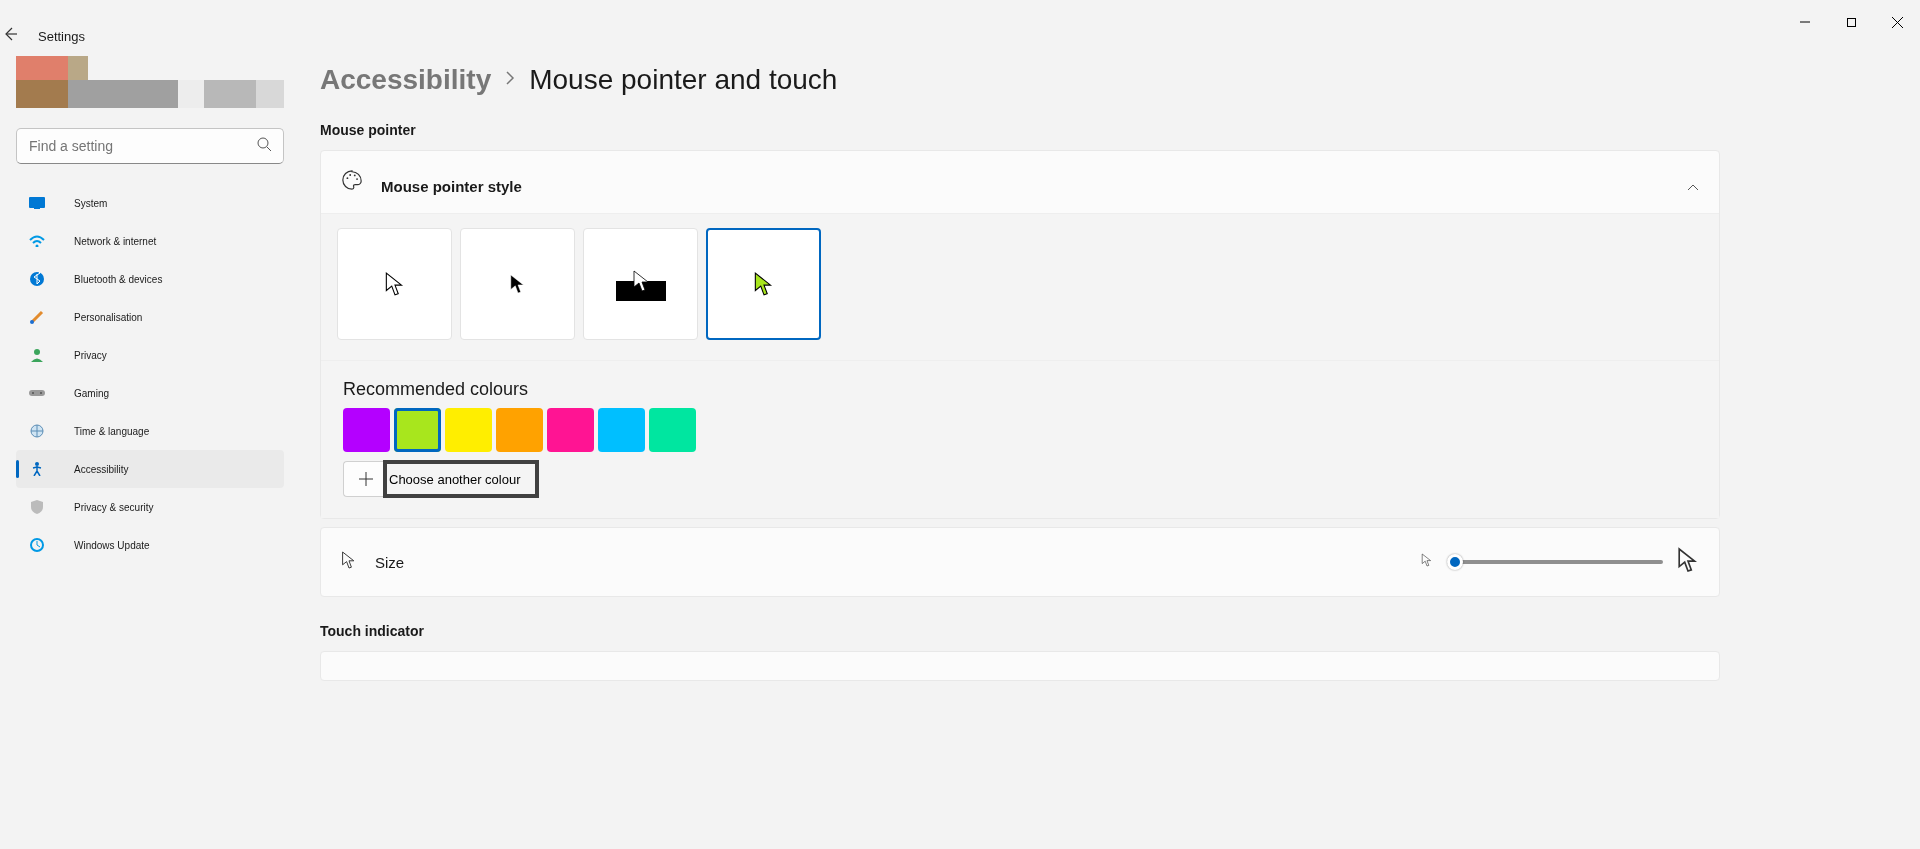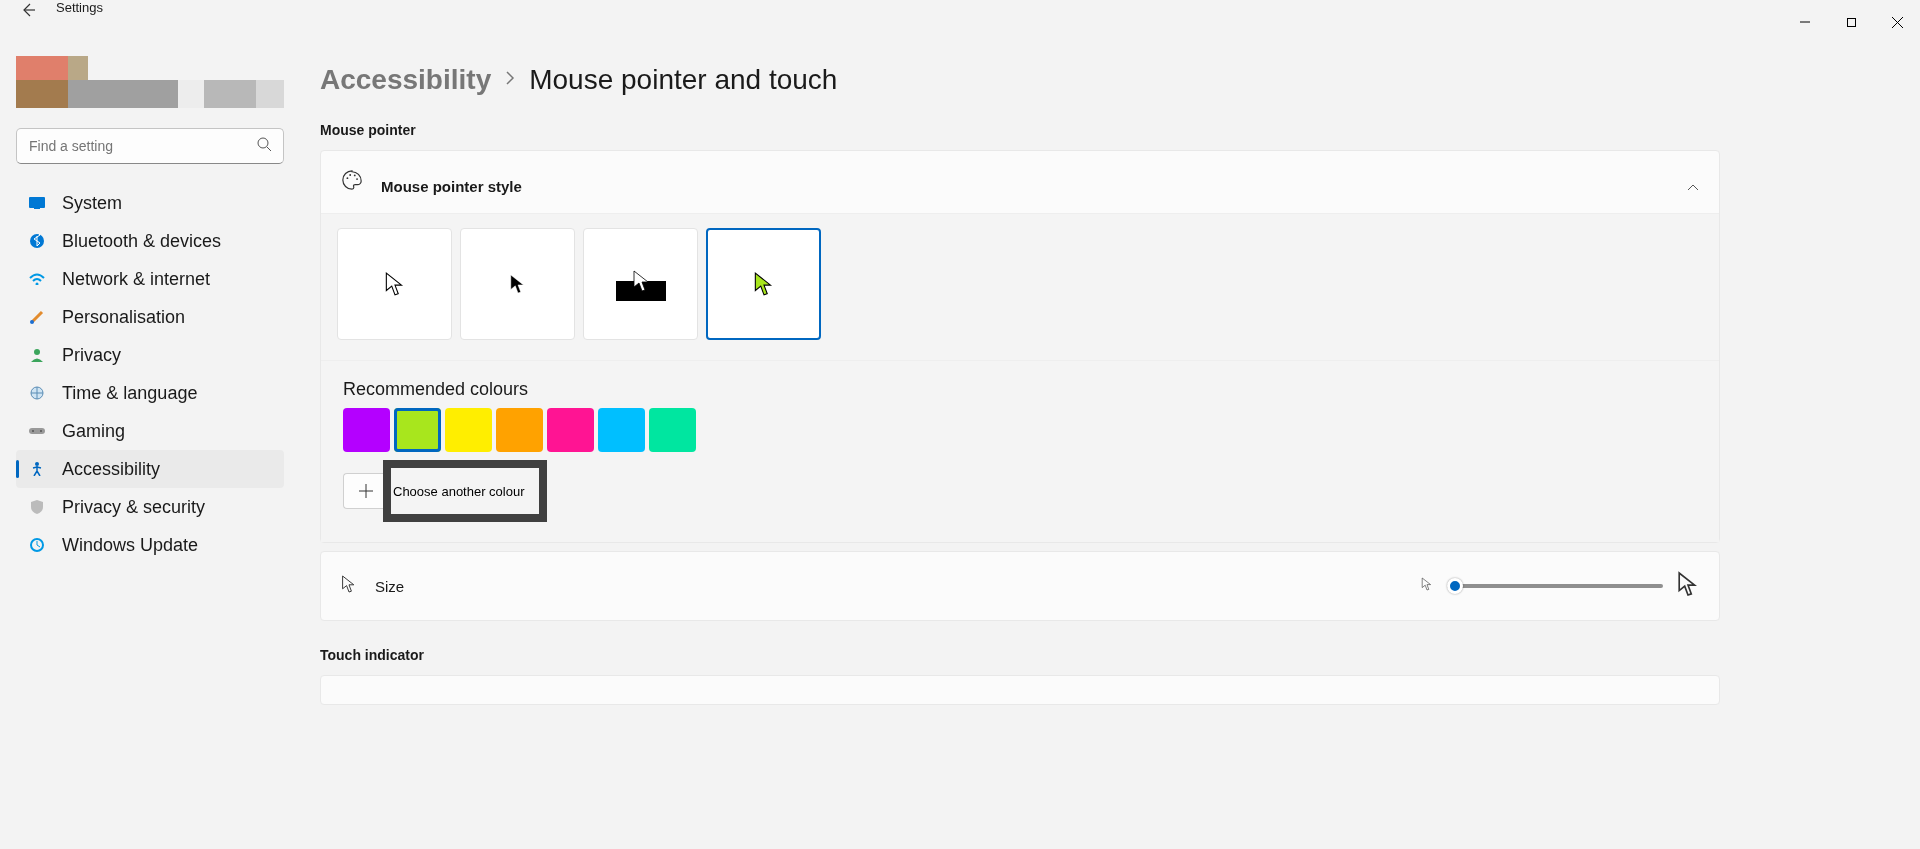--- a/index.html
+++ b/index.html
@@ -1,40 +1,40 @@
 <!DOCTYPE html>
 <html><head>
 <meta charset="utf-8">
 <style>
   * { box-sizing: border-box; margin: 0; padding: 0; font-family: "Segoe UI", sans-serif; }
   body { background: #f3f3f3; color: #1a1a1a; width: 1920px; height: 849px; overflow: hidden; }
 
   
-  .titlebar { display: flex; align-items: flex-start; height: 44px; padding-left: 18px; }
+  .titlebar { display: flex; align-items: flex-end; height: 44px; padding-left: 0; }
   .titlebar .back { width: 20px; height: 20px; display:flex; align-items:center; justify-content:center; cursor:pointer; }
   .titlebar .title { margin-left: 18px; font-size: 13px; font-weight: 400; }
   .wincontrols { margin-left:auto; display:flex; }
   .winbtn { width:46px; height:44px; display:flex; align-items:center; justify-content:center; cursor:pointer; }
 
   .layout { display:flex; height: calc(849px - 44px); }
 
   
   .sidebar { width: 300px; padding: 12px 16px 0 16px; }
   .profile-block { width: 268px; height: 52px; margin-bottom: 20px; display:flex; }
   .pb1{width:52px;height:24px;background:#e07f6b;} .pb2{width:20px;height:24px;background:#b9a887;}
   .pb-row2{display:flex;}
   .pbr2a{width:52px;height:28px;background:#a37b4e;} .pbr2b{width:110px;height:28px;background:#a0a0a0;}
   .pbr2c{width:26px;height:28px;background:#ededed;} .pbr2d{width:52px;height:28px;background:#b8b8b8;}
   .pbr2e{width:28px;height:28px;background:#d8d8d8;}
   .searchwrap { position:relative; margin-bottom:20px; }
   .searchwrap input { width:100%; height:36px; border:1px solid #c4c4c4; border-bottom:1px solid #888; border-radius:5px; padding:0 40px 0 12px; font-size:14px; background:#fdfdfd; }
   .searchwrap .sicon { position:absolute; right:12px; top:8px; }
 
   .navlist { list-style:none; }
-  .navitem { display:flex; align-items:center; height:38px; padding:0 12px; border-radius:4px; cursor:pointer; font-size:18px; position:relative; }
+  .navitem { display:flex; align-items:center; height:38px; padding:0 12px; border-radius:4px; cursor:pointer; font-size:10px; position:relative;gap:12px; }
   .navitem.active { background:#eaeaea; }
   .navitem.active::before { content:""; position:absolute; left:0; top:10px; bottom:10px; width:3px; background:#0067c0; border-radius:2px; }
   .navicon { width:18px; height:18px; margin-right:16px; display:flex; align-items:center; justify-content:center; }
 
   
   .main { flex:1; padding: 20px 200px 0 20px; overflow-y:auto; }
   .breadcrumb { display:flex; align-items:center; gap:14px; margin-bottom:26px; }
   .crumbparent { font-size:28px; font-weight:600; color:#777; }
   .crumbsep { color:#777; }
   .crumbcurrent { font-size:28px; font-weight:400; }
@@ -50,21 +50,21 @@
   .stylegrid { display:flex; gap:8px; padding:0 16px 20px 16px; background:#f4f4f4; border-top:1px solid #eee; padding-top:14px;}
   .stylecard { width:115px; height:112px; background:#fff; border:1px solid #e3e3e3; border-radius:4px; display:flex; align-items:center; justify-content:center; cursor:pointer; }
   .stylecard.selected { border:2px solid #0067c0; }
 
   .colorsection { background:#f4f4f4; border-top:1px solid #eee; padding:18px 22px 20px 22px; }
   .colorsection .label { font-size:18px; margin-bottom:8px; }
   .colorrow { display:flex; gap:4px; margin-bottom:8px; }
   .swatch { width:47px; height:44px; border-radius:4px; cursor:pointer; }
   .swatch.selected { outline:3px solid #0067c0; outline-offset:-3px; }
   .choosebtn { display:inline-flex; align-items:center; height:36px; padding:0 14px; background:#fdfdfd; border:1px solid #d0d0d0; border-radius:4px; cursor:pointer; font-size:13px; gap:10px;}
-  .highlight-box { border:8px solid #404040; padding:14px 2px; display:inline-block; margin-left:-4px;}
+  .highlight-box { border:4px solid #404040; padding:6px 2px; display:inline-block; margin-left:-4px;}
   .highlight-box .choosebtn { border:none; background:transparent; padding:0 12px 0 0; height:auto;}
   .choose-wrap{display:flex; align-items:center;}
   .choose-wrap .plusbtn{width:44px;height:36px;background:#fdfdfd;border:1px solid #d0d0d0;border-radius:4px 0 0 4px;display:flex;align-items:center;justify-content:center;border-right:none;}
 
   .sizecard { background:#fbfbfb; border:1px solid #e8e8e8; border-radius:4px; padding:18px 20px; display:flex; align-items:center; margin-top:8px; margin-bottom:26px;}
   .sizecard .sicon2 { margin-right:18px; }
   .sizecard .stitle { font-size:15px; }
   .sizecard .sliderwrap { margin-left:auto; display:flex; align-items:center; gap:14px; }
   .sizecard .sliderwrap .track { width:216px; height:4px; background:#8f8f8f; border-radius:2px; position:relative; }
   .sizecard .sliderwrap .thumb { position:absolute; left:0; top:-6px; width:16px; height:16px; background:#0067c0; border:3px solid #fff; border-radius:50%; box-shadow:0 0 2px rgba(0,0,0,.4);}
@@ -129,73 +129,73 @@
           <span class="navicon">
             <svg width="16" height="12">
               <rect width="16" height="11" rx="1" fill="#0078d4"></rect>
               <rect x="5" y="11" width="6" height="1" fill="#0078d4"></rect>
             </svg>
           </span>
           <span>System</span>
         </li>
       <li class="navitem">
           <span class="navicon">
-            <svg width="14" height="14">
-              <circle cx="7" cy="7" r="7" fill="#0078d4"></circle>
-              <path d="M7 2v10l3-3-6-4 6-4-3-3" stroke="#fff" fill="none" stroke-width="1"></path>
-            </svg>
-          </span>
-          <span>Bluetooth &amp; devices</span>
-        </li>
-      <li class="navitem">
-          <span class="navicon">
             <svg width="16" height="12">
               <path d="M1 5 Q8 -2 15 5" stroke="#0099e5" fill="none" stroke-width="2"></path>
               <path d="M4 8 Q8 4 12 8" stroke="#0099e5" fill="none" stroke-width="2"></path>
               <circle cx="8" cy="11" r="1.5" fill="#0099e5"></circle>
             </svg>
           </span>
           <span>Network &amp; internet</span>
         </li>
       <li class="navitem">
           <span class="navicon">
+            <svg width="14" height="14">
+              <circle cx="7" cy="7" r="7" fill="#0078d4"></circle>
+              <path d="M7 2v10l3-3-6-4 6-4-3-3" stroke="#fff" fill="none" stroke-width="1"></path>
+            </svg>
+          </span>
+          <span>Bluetooth &amp; devices</span>
+        </li>
+      <li class="navitem">
+          <span class="navicon">
             <svg width="16" height="16">
               <path d="M3 13 L13 3" stroke="#e28b2d" stroke-width="3"></path>
               <circle cx="3" cy="13" r="2" fill="#1a6fd4"></circle>
             </svg>
           </span>
           <span>Personalisation</span>
         </li>
       <li class="navitem">
           <span class="navicon">
             <svg width="14" height="14">
               <circle cx="7" cy="4" r="3" fill="#3ba55c"></circle>
               <path d="M1 14 Q7 7 13 14" fill="#3ba55c"></path>
             </svg>
           </span>
           <span>Privacy</span>
-        </li>
-      <li class="navitem">
-          <span class="navicon">
-            <svg width="14" height="14">
-              <circle cx="7" cy="7" r="6" stroke="#5b8db5" fill="#cfe4f3"></circle>
-              <path d="M7 1v12M1 7h12" stroke="#5b8db5"></path>
-            </svg>
-          </span>
-          <span>Time &amp; language</span>
         </li>
       <li class="navitem">
           <span class="navicon">
             <svg width="16" height="10">
               <rect x="0" y="2" width="16" height="6" rx="3" fill="#999"></rect>
               <circle cx="4" cy="5" r="1" fill="#555"></circle>
               <circle cx="12" cy="5" r="1" fill="#555"></circle>
             </svg>
           </span>
           <span>Gaming</span>
+        </li>
+      <li class="navitem">
+          <span class="navicon">
+            <svg width="14" height="14">
+              <circle cx="7" cy="7" r="6" stroke="#5b8db5" fill="#cfe4f3"></circle>
+              <path d="M7 1v12M1 7h12" stroke="#5b8db5"></path>
+            </svg>
+          </span>
+          <span>Time &amp; language</span>
         </li>
       <li class="navitem active">
           <span class="navicon">
             <svg width="14" height="14">
               <circle cx="7" cy="2" r="2" fill="#0067c0"></circle>
               <path d="M7 4v5M3 6l4-1 4 1M4 14l3-5 3 5" stroke="#0067c0" stroke-width="1.5" fill="none"></path>
             </svg>
           </span>
           <span>Accessibility</span>
         </li>

